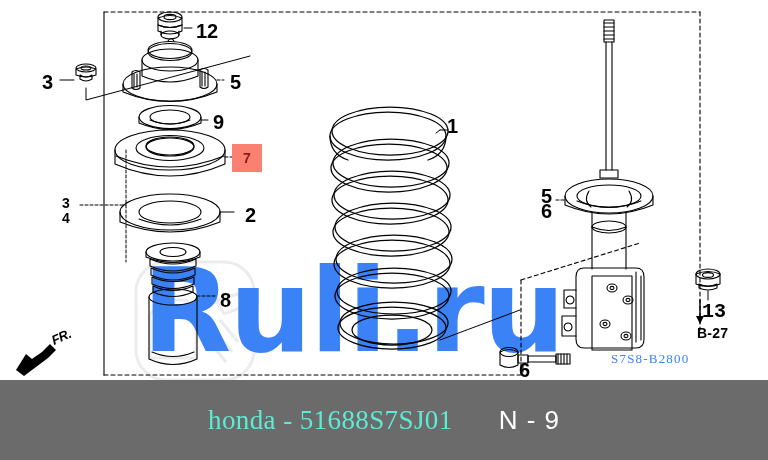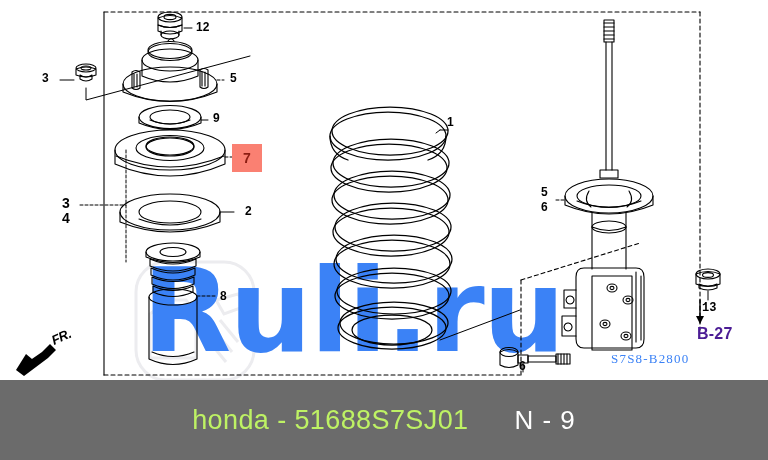--- a/index.html
+++ b/index.html
@@ -6,60 +6,60 @@
   body{width:768px;height:460px;overflow:hidden;
        font-family:"Liberation Sans",sans-serif;}
   #root{position:relative;width:768px;height:460px;background:#ffffff;}
 
   
   #canvas{position:absolute;left:0;top:0;width:768px;height:380px;background:#fff;}
   #canvas svg{position:absolute;left:0;top:0;}
 
   
   .lbl{position:absolute;font-family:"Liberation Sans",sans-serif;
-       font-size:12px;font-weight:700;color:#000;line-height:1;
+       font-size:20px;font-weight:700;color:#000;line-height:1;
        white-space:nowrap;}
 
   
   .lbl-hl{position:absolute;display:flex;align-items:center;justify-content:center;
           width:30px;height:28px;font-size:14px;font-weight:700;
           color:#8c1d12;}
 
   
   .stack{position:absolute;font-size:14px;font-weight:700;color:#000;
          line-height:15px;text-align:center;}
 
   
   #fr-arrow{position:absolute;left:12px;top:330px;width:74px;height:48px;}
   #fr-arrow .fr-text{position:absolute;left:37px;top:4px;font-size:13px;
         font-weight:700;font-style:italic;color:#000;
         transform:rotate(-24deg);transform-origin:left top;letter-spacing:-.3px;}
 
   
-  .bold-ref{position:absolute;font-size:16px;font-weight:700;color:#4c1d95;
+  .bold-ref{position:absolute;font-size:14px;font-weight:700;color:#000000;
             letter-spacing:.2px;}
 
   
   .code{position:absolute;font-size:13px;color:#3b82f6;letter-spacing:1.2px;
         font-family:"Liberation Serif",serif;}
 
   
   #watermark{position:absolute;left:0;top:0;width:768px;height:380px;
              pointer-events:none;overflow:hidden;}
   #watermark .wm-text{position:absolute;left:118px;top:243px;
        font-size:116px;font-weight:700;color:#3b82f6;
        font-family:"DejaVu Sans",sans-serif;letter-spacing:-2px;
        white-space:nowrap;margin-left:24px;}
 
   
   #footer{position:absolute;left:0;top:380px;width:768px;height:80px;
           background:#6b6b6b;display:flex;align-items:center;
           justify-content:center;gap:46px;}
-  #footer .f-main{font-size:27px;color:#bef264;letter-spacing:.4px;
-          font-family:Liberation Sans, sans-serif;}
+  #footer .f-main{font-size:27px;color:#5eead4;letter-spacing:.4px;
+          font-family:Liberation Serif, serif;}
   #footer .f-side{font-size:26px;color:#ffffff;letter-spacing:1px;
           font-family:"Liberation Sans",sans-serif;}
 </style>
 </head>
 <body>
 
 <div id="root">
 
   <div id="canvas">
 

